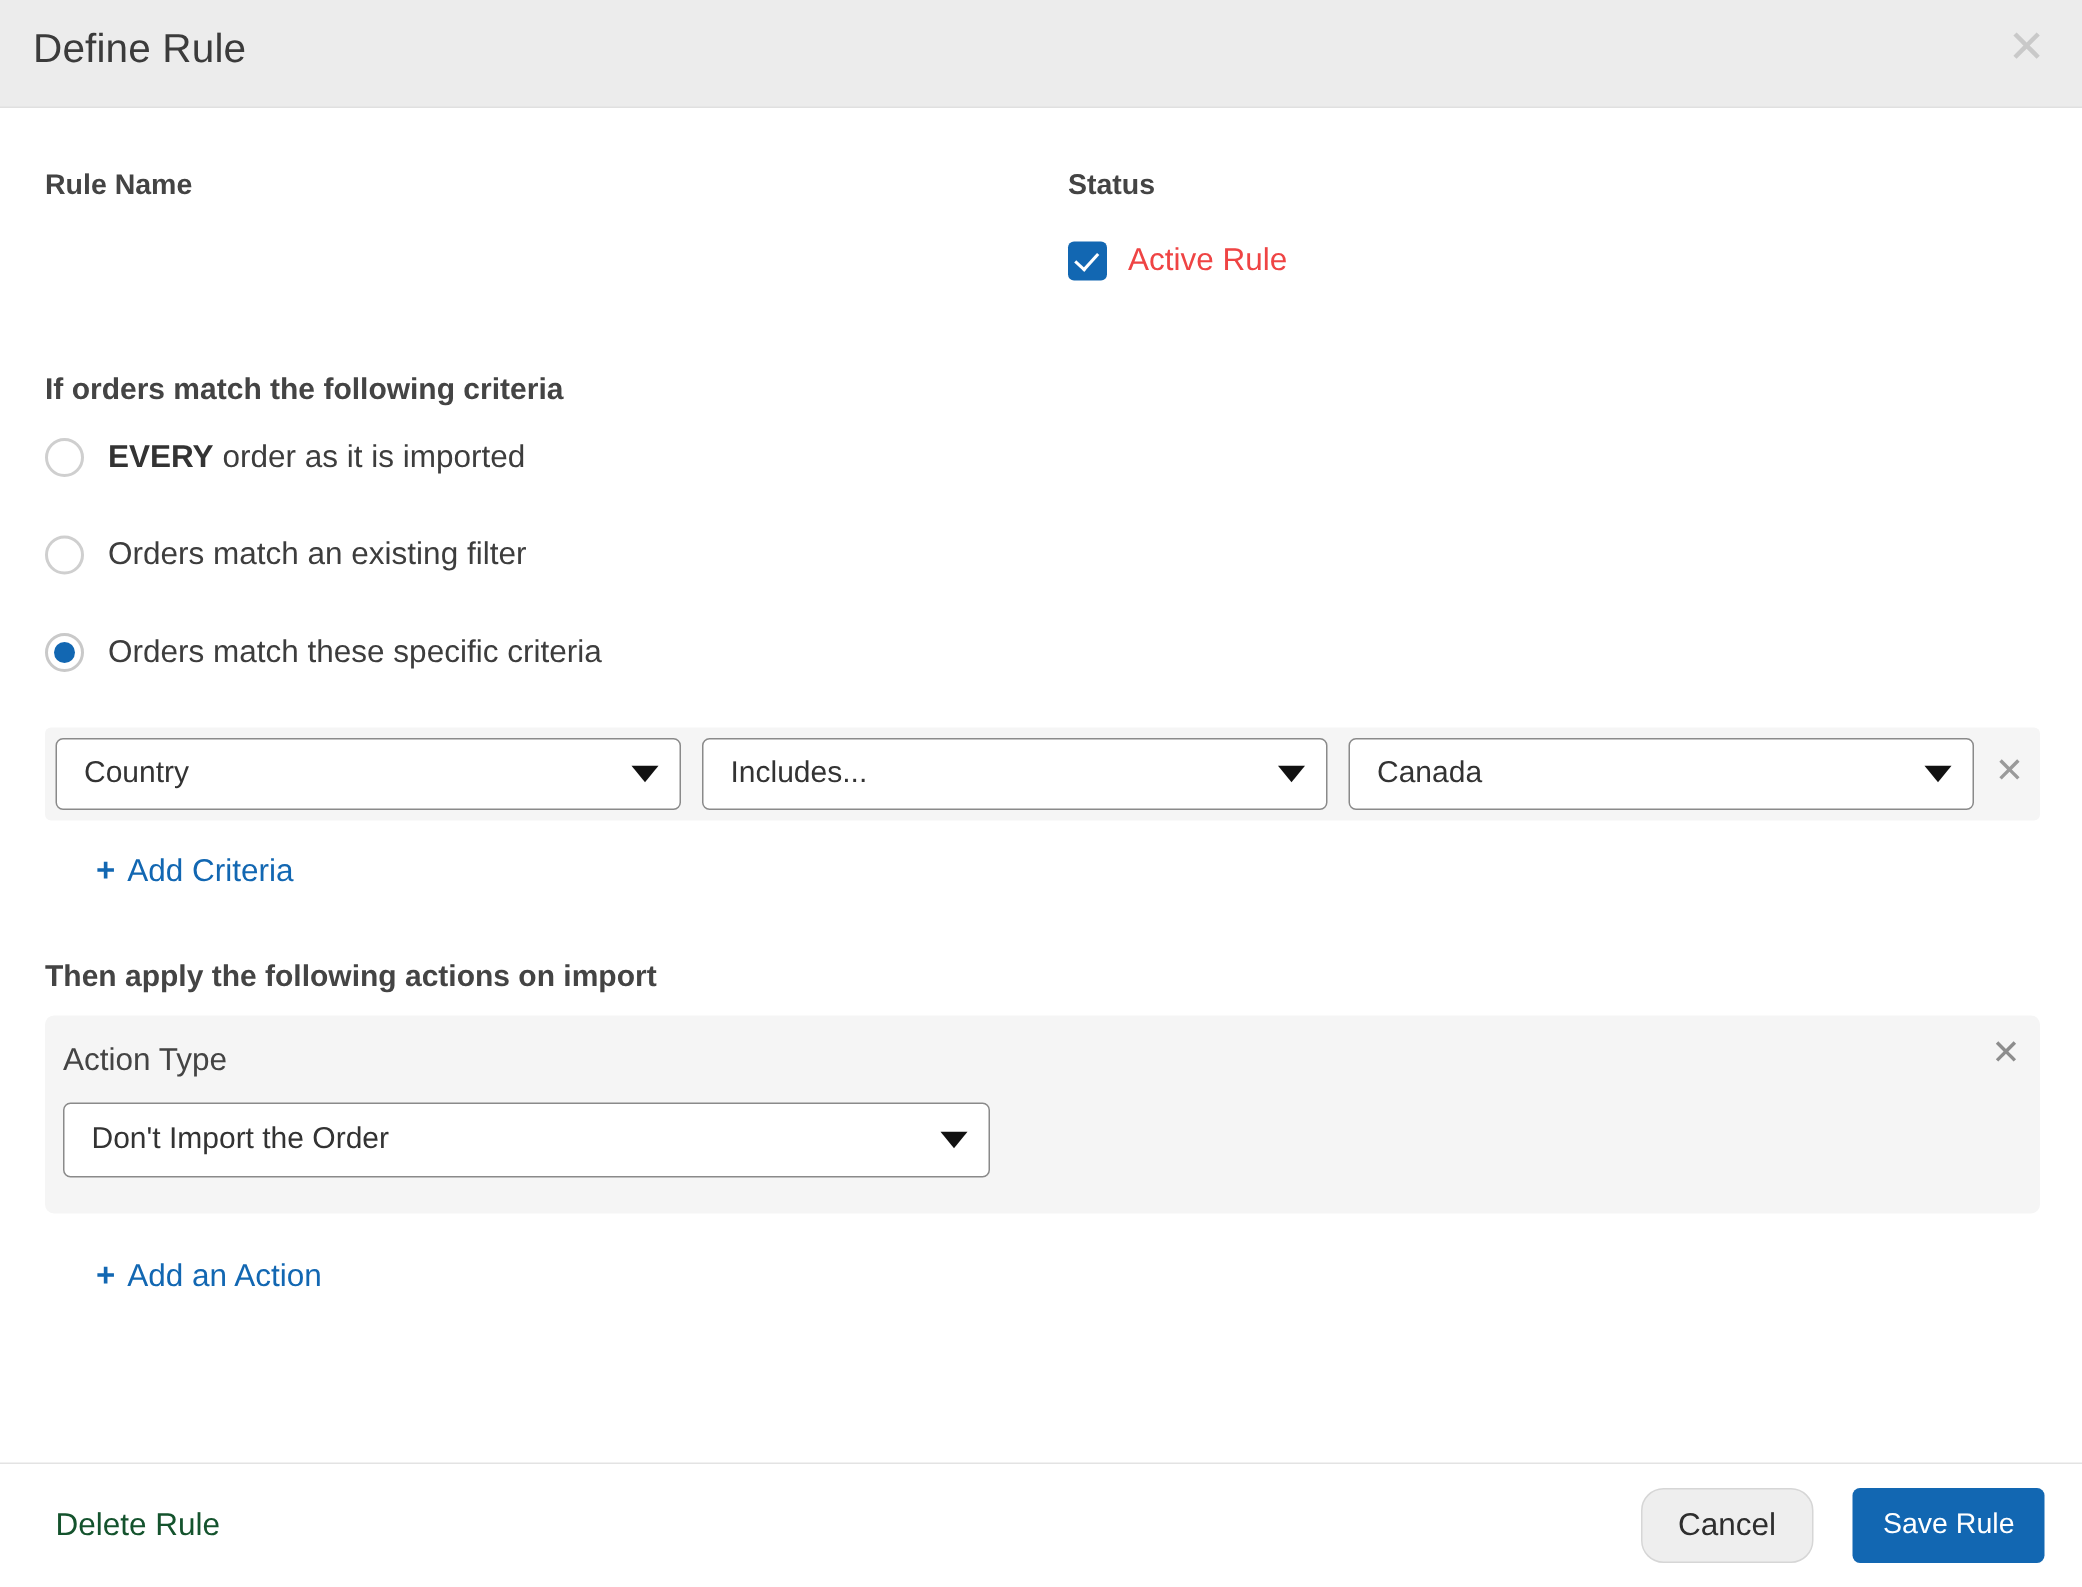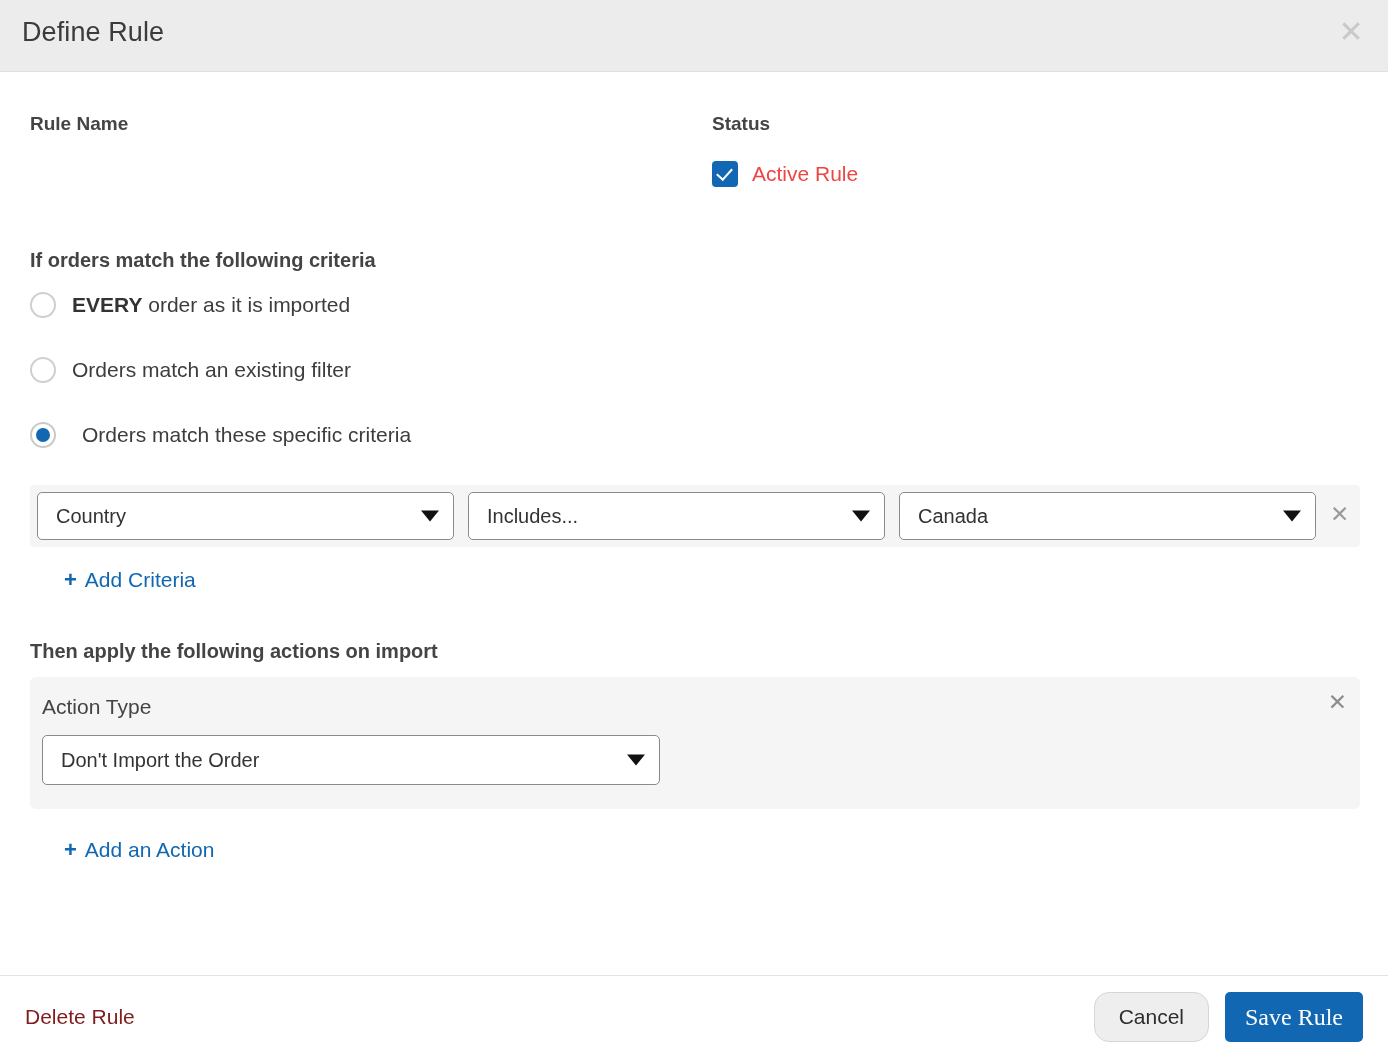--- a/index.html
+++ b/index.html
@@ -137,21 +137,21 @@
 
   .radio-row {
     position: absolute;
     left: 30px;
     display: flex;
     align-items: center;
     cursor: pointer;
   }
   #radio-row-0 { top: 220px; }
   #radio-row-1 { top: 285px; }
-  #radio-row-2 { top: 350px; gap: 10px; }
+  #radio-row-2 { top: 350px; }
 
   .radio {
     width: 26px;
     height: 26px;
     border-radius: 50%;
     border: 2px solid #cfcfcf;
     background: #fff;
     flex: 0 0 auto;
     position: relative;
   }
@@ -298,25 +298,25 @@
     position: absolute;
     left: 0;
     top: 975px;
     width: 1388px;
     height: 83px;
     background: #ffffff;
     border-top: 1px solid #e3e3e3;
   }
   #delete-rule-link {
     position: absolute;
-    left: 25px;
+    left: 37px;
     top: 50%;
     transform: translateY(-50%);
     font-size: 21px;
-    color: #7f1d1d;
+    color: #14532d;
     cursor: pointer;
   }
   #cancel-button {
     position: absolute;
     right: 179px;
     top: 50%;
     transform: translateY(-50%);
     height: 50px;
     padding: 0 24px;
     background: #eeeeee;
@@ -330,22 +330,22 @@
   #save-rule-button {
     position: absolute;
     right: 25px;
     top: 50%;
     transform: translateY(-50%);
     height: 50px;
     padding: 0 20px;
     background: #1267b2;
     border: none;
     border-radius: 5px;
-    font-family: Liberation Serif, serif;
-    font-size: 24px;
+    font-family: Liberation Sans, sans-serif;
+    font-size: 19px;
     color: #ffffff;
     cursor: pointer;
   }
 </style>
 </head>
 <body>
 
 <div id="modal-header">
   <div id="modal-title">Define Rule</div>
   <div id="close-icon">✕</div>

